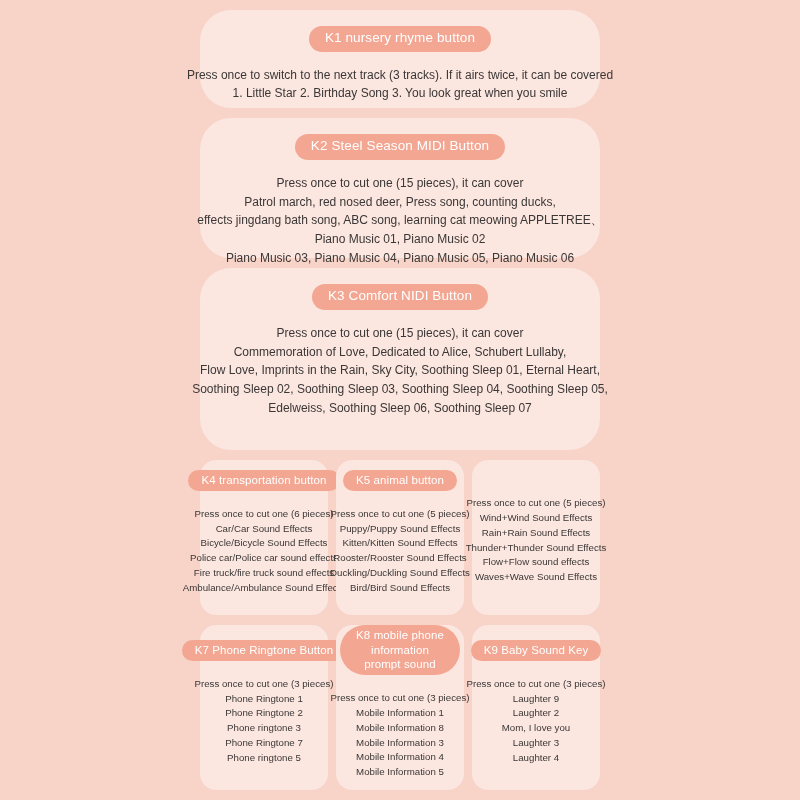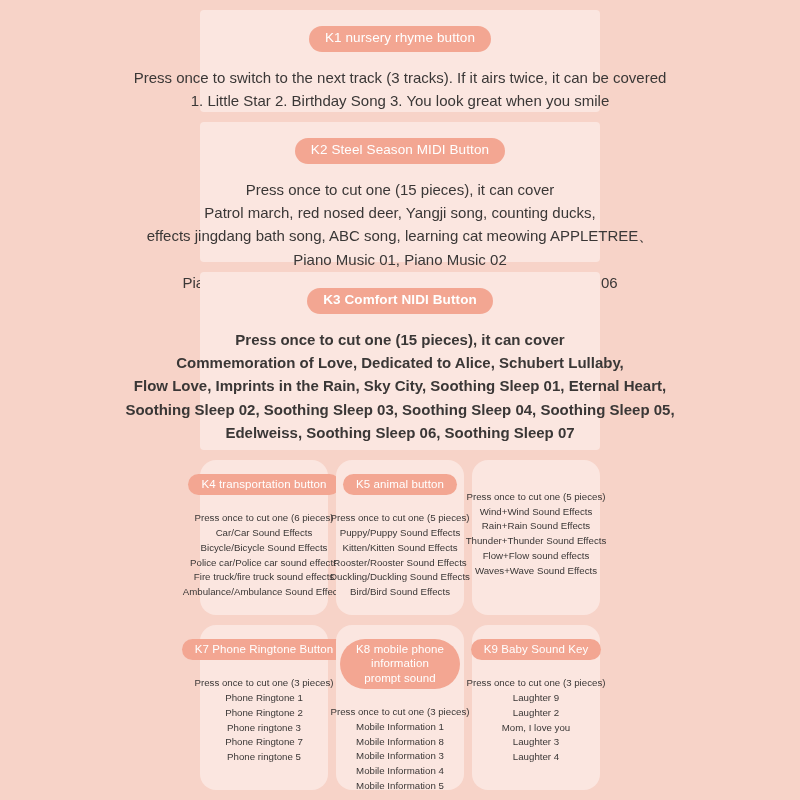--- a/index.html
+++ b/index.html
@@ -18,21 +18,21 @@
     height: 800px;
     position: relative;
     box-sizing: border-box;
     padding: 10px 200px 10px 200px;
     display: flex;
     flex-direction: column;
     gap: 10px;
   }
   .card {
     background: #fbe6e0;
-    border-radius: 4px;
+    border-radius: 31px;
     box-sizing: border-box;
     display: flex;
     flex-direction: column;
     align-items: center;
     padding: 16px 10px 4px 10px;
   }
   .card.wide {
     width: 400px;
   }
   .pill {
@@ -53,64 +53,65 @@
   }
   .pill.twoline {
     white-space: normal;
     padding: 3px 12px 4px 12px;
     max-width: 126px;
   }
   .lines {
     margin-top: 14px;
     text-align: center;
     color: #3a3736;
-    font-size: 15px;
+    font-size: 12px;
     line-height: 1.55;
   }
   .lines.small {
     font-size: 9.7px;
     line-height: 1.52;
     margin-top: 16px;
   }
   .lines div {
     white-space: nowrap;
   }
   .grid-row {
     display: flex;
     gap: 8px;
   }
   .col-card {
     width: 128px;
     border-radius: 16px;
     padding: 14px 4px 24px 4px;
+    justify-content: center;
   }
   .row2 .col-card { height: 155px; }
   .row3 .col-card { height: 165px; }
   .card.k1 { height: 102px; }
   .card.k2 { height: 140px; align-items: center; }
-  .card.k3 { height: 189px; font-weight: bold; }
+  .card.k3 { height: 189px; }
 </style>
 </head>
 <body>
 
 <div id="page">
 
   <div class="card wide k1">
     <span class="pill">K1 nursery rhyme button</span>
     <div class="lines">
         <div>Press once to switch to the next track (3 tracks). If it airs twice, it can be covered</div>
         <div>1. Little Star 2. Birthday Song 3. You look great when you smile</div>
       </div>
   </div>
 
   <div class="card wide k2">
     <span class="pill">K2 Steel Season MIDI Button</span>
     <div class="lines">
         <div>Press once to cut one (15 pieces), it can cover</div>
-        <div>Patrol march, red nosed deer, Yangji song, counting ducks,</div>
+        <div>Patrol march, red nosed deer, Press song, counting ducks,</div>
         <div>effects jingdang bath song, ABC song, learning cat meowing APPLETREE、</div>
         <div>Piano Music 01, Piano Music 02</div>
         <div>Piano Music 03, Piano Music 04, Piano Music 05, Piano Music 06</div>
       </div>
   </div>
 
   <div class="card wide k3">
     <span class="pill">K3 Comfort NIDI Button</span>
     <div class="lines">
         <div>Press once to cut one (15 pieces), it can cover</div>

